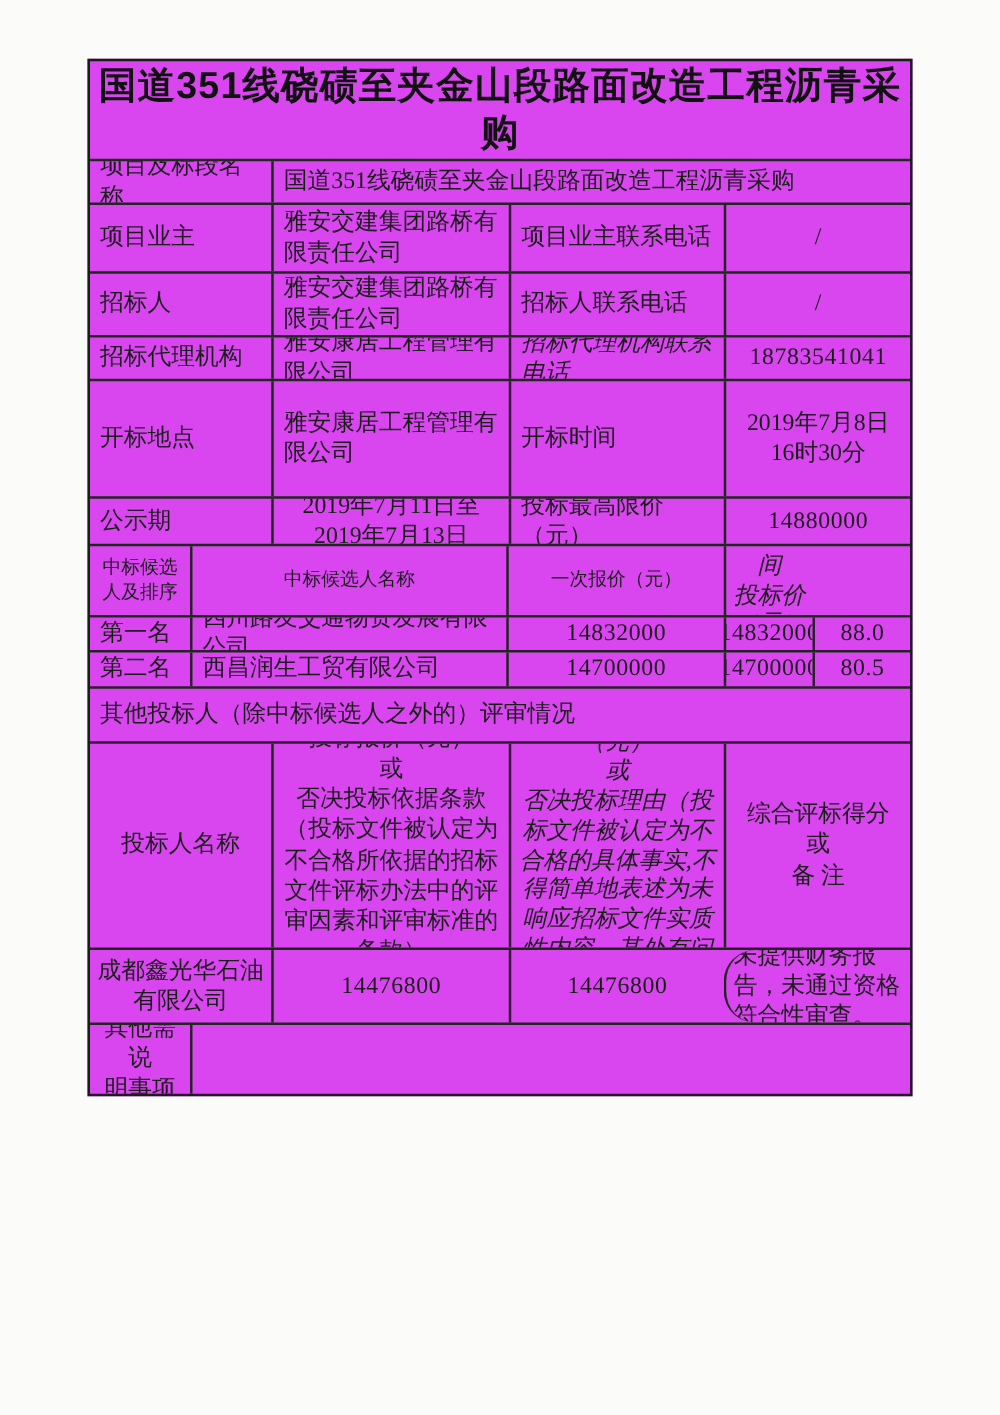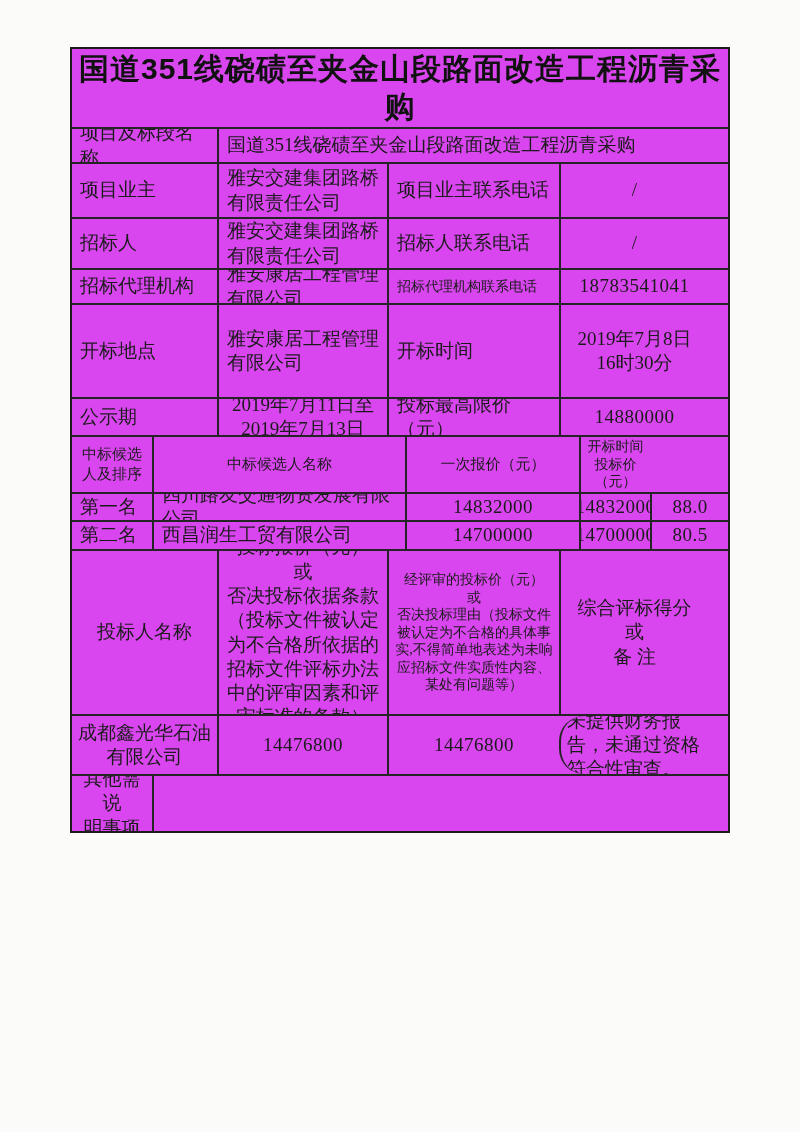--- a/index.html
+++ b/index.html
@@ -32,29 +32,29 @@
     line-break:loose;
   }
   .cell:first-child{border-left:none;}
   .left{justify-content:flex-start;text-align:left;padding-left:8px;}
   .title-row{height:78px;}
   .title-cell{
     width:656px;font-family:"Liberation Sans","DejaVu Sans",sans-serif;
     font-weight:bold;font-size:30px;letter-spacing:1px;color:#111;
   }
   
-  .ca1{width:145px;} .ca2{width:170px;} .ca3{width:172px;} .ca4{width:149px;}
+  .ca1{width:145px;} .ca2{width:190px;} .ca3{width:172px;} .ca4{width:149px;}
   
   .cb1{width:80px;} .cb2{width:253px;} .cb3{width:174px;} .cb4{width:71px;} .cb5{width:78px;}
   
   .cn1{width:80px;} .cn2{width:576px;}
   .h33{height:33px;} .h53{height:53px;} .h49{height:49px;} .h92{height:92px;}
   .h36{height:36px;} .h55{height:55px;} .h26{height:26px;} .h27{height:27px;justify-content:space-between;}
   .h42{height:42px;} .h163{height:163px;} .h58{height:58px;} .h55b{height:55px;}
-  .small{font-size:14px;line-height:1.25;}
+  .small{font-size:19px;line-height:1.25;font-style:italic;}
   .hdr{font-size:15px;}
   .num{letter-spacing:0.5px;}
 </style>
 </head>
 <body>
 
 <div class="sheet">
 
   <div class="row title-row">
     <div class="cell title-cell">国道351线硗碛至夹金山段路面改造工程沥青采购</div>
@@ -121,20 +121,23 @@
   </div>
 
   <div class="row h27">
     <div class="cell cb1 left">第二名</div>
     <div class="cell cb2 left">西昌润生工贸有限公司</div>
     <div class="cell cb3 num">14700000</div>
     <div class="cell cb4 num">14700000</div>
     <div class="cell cb5 num">80.5</div>
   </div>
 
+  <div class="row h42">
+    <div class="cell left" style="width:656px;">其他投标人（除中标候选人之外的）评审情况</div>
+  </div>
 
   <div class="row h163">
     <div class="cell ca1">投标人名称</div>
     <div class="cell ca2">投标报价（元）
 或
 否决投标依据条款（投标文件被认定为不合格所依据的招标文件评标办法中的评审因素和评审标准的条款）</div>
     <div class="cell ca3 small">经评审的投标价（元）
 或
 否决投标理由（投标文件被认定为不合格的具体事实,不得简单地表述为未响应招标文件实质性内容、某处有问题等）</div>
     <div class="cell ca4">综合评标得分

